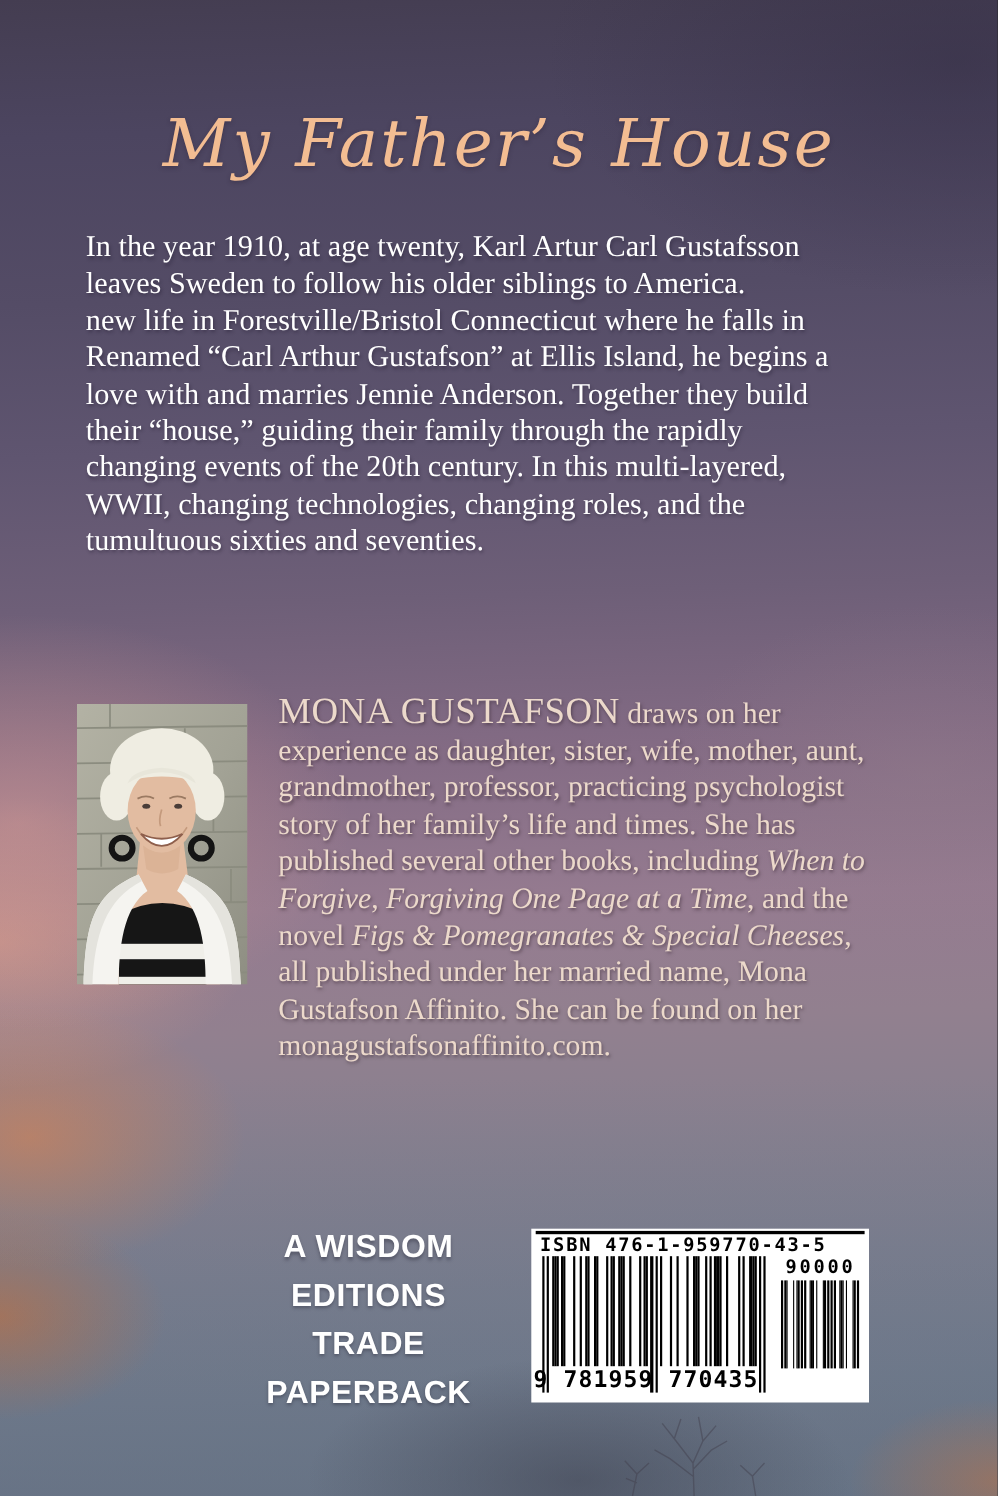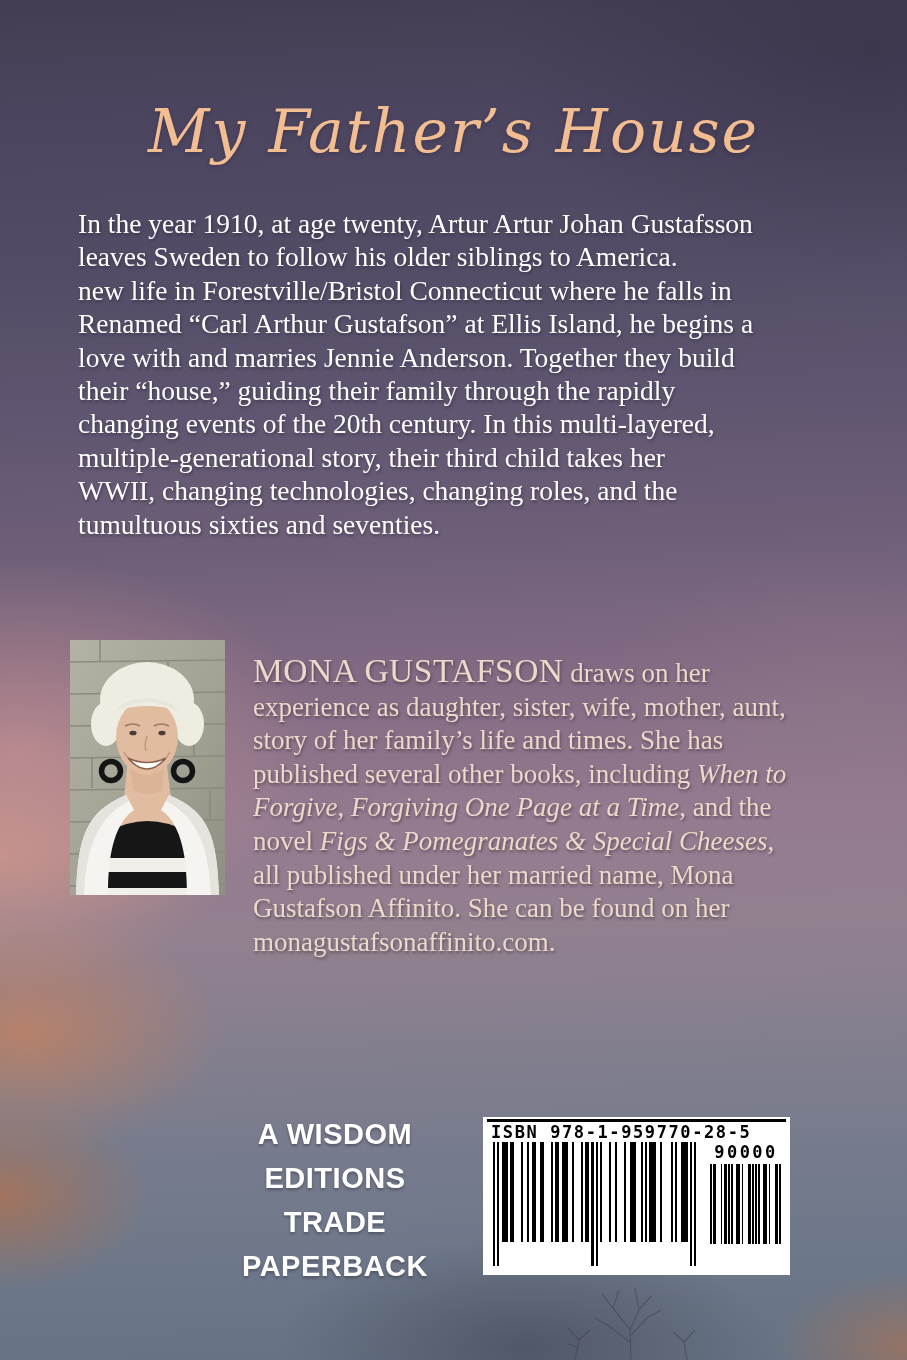--- a/index.html
+++ b/index.html
@@ -27,21 +27,21 @@
     font-size:60px;letter-spacing:2px;color:var(--title,#f3bd92);
     text-shadow:0 2px 4px rgba(40,30,50,.35);}
   
   .synopsis{position:absolute;left:78px;top:207px;width:772px;
     font-size:27.5px;line-height:33.4px;color:var(--synopsis-text,#ffffff);
     text-shadow:1px 2px 3px rgba(30,25,45,.45);}
   
   .author-photo{position:absolute;left:70px;top:640px;width:155px;height:255px;}
   .author-photo svg{display:block;width:100%;height:100%;}
   
-  .bio{position:absolute;left:253px;top:654px;width:600px;
+  .bio{position:absolute;left:253px;top:630px;width:600px;
     font-size:27px;line-height:33.6px;color:var(--bio-text,#ecd9cb);
     text-shadow:1px 2px 3px rgba(55,38,50,.55);}
   .bio .it{font-style:italic;}
   .bio .bio-name{font-size:33.5px;letter-spacing:.5px;}
   
   .publisher{position:absolute;left:200px;top:1112px;width:270px;text-align:center;
     font-family:"Liberation Sans", sans-serif;font-weight:bold;
     font-size:29px;line-height:44px;letter-spacing:.5px;
     color:var(--publisher-text,#ffffff);text-shadow:0 2px 3px rgba(35,35,50,.4);}
   
@@ -68,28 +68,27 @@
 </head>
 <body>
 
 <div class="stage" style="--title: #f3bd92; --synopsis-text: #ffffff; --bio-text: #ecd9cb; --publisher-text: #ffffff; --barcode-bg: #ffffff; --barcode-ink: #000000;">
   <div class="sky-base"></div>
   <div class="sky-clouds"></div>
 
   <div class="book-title">My Father’s House</div>
 
   <div class="synopsis">
-      <div><span>In the year 1910, at age twenty, Artur Artur Johan Gustafsson</span></div>
+      <div><span>In the year 1910, at age twenty, Karl Artur Carl Gustafsson</span></div>
       <div><span>leaves Sweden to follow his older siblings to America.</span></div>
       <div><span>new life in Forestville/Bristol Connecticut where he falls in</span></div>
       <div><span>Renamed “Carl Arthur Gustafson” at Ellis Island, he begins a</span></div>
       <div><span>love with and marries Jennie Anderson. Together they build</span></div>
       <div><span>their “house,” guiding their family through the rapidly</span></div>
       <div><span>changing events of the 20th century. In this multi-layered,</span></div>
-      <div><span>multiple-generational story, their third child takes her</span></div>
       <div><span>WWII, changing technologies, changing roles, and the</span></div>
       <div><span>tumultuous sixties and seventies.</span></div>
     </div>
 
   <div class="author-photo" aria-label="Author portrait: smiling elderly woman with short white hair and black hoop earrings, wearing a white cardigan over a black-and-white striped top, in front of a gray shingled wall">
     <svg viewBox="0 0 155 255">
       <defs>
         <clipPath id="photoClip">
             <rect x="0" y="0" width="155" height="255"></rect>
           </clipPath>
@@ -160,37 +159,38 @@
               <circle cx="113" cy="131" r="9.5"></circle>
           </g>
         </g>
       </g>
     </svg>
   </div>
 
   <div class="bio">
       <div><span class="bio-name">MONA GUSTAFSON</span><span> draws on her</span></div>
       <div><span>experience as daughter, sister, wife, mother, aunt,</span></div>
+      <div><span>grandmother, professor, practicing psychologist</span></div>
       <div><span>story of her family’s life and times. She has</span></div>
       <div><span>published several other books, including </span><span class="it">When to</span></div>
       <div><span class="it">Forgive</span><span>, </span><span class="it">Forgiving One Page at a Time</span><span>, and the</span></div>
       <div><span>novel </span><span class="it">Figs &amp; Pomegranates &amp; Special Cheeses</span><span>,</span></div>
       <div><span>all published under her married name, Mona</span></div>
       <div><span>Gustafson Affinito. She can be found on her</span></div>
       <div><span>monagustafsonaffinito.com.</span></div>
     </div>
 
   <div class="publisher">
       <div><span>A WISDOM EDITIONS</span></div>
       <div><span>TRADE PAPERBACK</span></div>
     </div>
 
   <div class="barcode-box">
     <div class="barcode-topline"></div>
-    <div class="barcode-isbn">ISBN 978-1-959770-28-5</div>
+    <div class="barcode-isbn">ISBN 476-1-959770-43-5</div>
     <div class="bc-main">
       <div class="bars" id="main-bars">
           <div style="flex: 0 0 auto; width: 2.15px; height: 124px; background: var(--barcode-ink,#000);"></div>
           <div style="flex: 0 0 auto; width: 2.15px; height: 124px; background: transparent;"></div>
           <div style="flex: 0 0 auto; width: 2.15px; height: 124px; background: var(--barcode-ink,#000);"></div>
           <div style="flex: 0 0 auto; width: 2.15px; height: 100px; background: transparent;"></div>
           <div style="flex: 0 0 auto; width: 2.15px; height: 100px; background: var(--barcode-ink,#000);"></div>
           <div style="flex: 0 0 auto; width: 2.15px; height: 100px; background: var(--barcode-ink,#000);"></div>
           <div style="flex: 0 0 auto; width: 2.15px; height: 100px; background: var(--barcode-ink,#000);"></div>
           <div style="flex: 0 0 auto; width: 2.15px; height: 100px; background: transparent;"></div>
@@ -275,20 +275,21 @@
           <div style="flex: 0 0 auto; width: 2.15px; height: 100px; background: transparent;"></div>
           <div style="flex: 0 0 auto; width: 2.15px; height: 100px; background: transparent;"></div>
           <div style="flex: 0 0 auto; width: 2.15px; height: 100px; background: var(--barcode-ink,#000);"></div>
           <div style="flex: 0 0 auto; width: 2.15px; height: 100px; background: var(--barcode-ink,#000);"></div>
           <div style="flex: 0 0 auto; width: 2.15px; height: 100px; background: var(--barcode-ink,#000);"></div>
           <div style="flex: 0 0 auto; width: 2.15px; height: 100px; background: transparent;"></div>
           <div style="flex: 0 0 auto; width: 2.15px; height: 124px; background: var(--barcode-ink,#000);"></div>
           <div style="flex: 0 0 auto; width: 2.15px; height: 124px; background: transparent;"></div>
           <div style="flex: 0 0 auto; width: 2.15px; height: 124px; background: var(--barcode-ink,#000);"></div>
         </div>
+      <div class="ean-text">9 781959 770435</div>
     </div>
     <div class="bc-addon">
       <div class="addon-text">90000</div>
       <div class="bars" id="addon-bars">
           <div style="flex: 0 0 auto; width: 1.5px; height: 80px; background: var(--barcode-ink,#000);"></div>
           <div style="flex: 0 0 auto; width: 1.5px; height: 80px; background: transparent;"></div>
           <div style="flex: 0 0 auto; width: 1.5px; height: 80px; background: var(--barcode-ink,#000);"></div>
           <div style="flex: 0 0 auto; width: 1.5px; height: 80px; background: var(--barcode-ink,#000);"></div>
           <div style="flex: 0 0 auto; width: 1.5px; height: 80px; background: transparent;"></div>
           <div style="flex: 0 0 auto; width: 1.5px; height: 80px; background: transparent;"></div>

